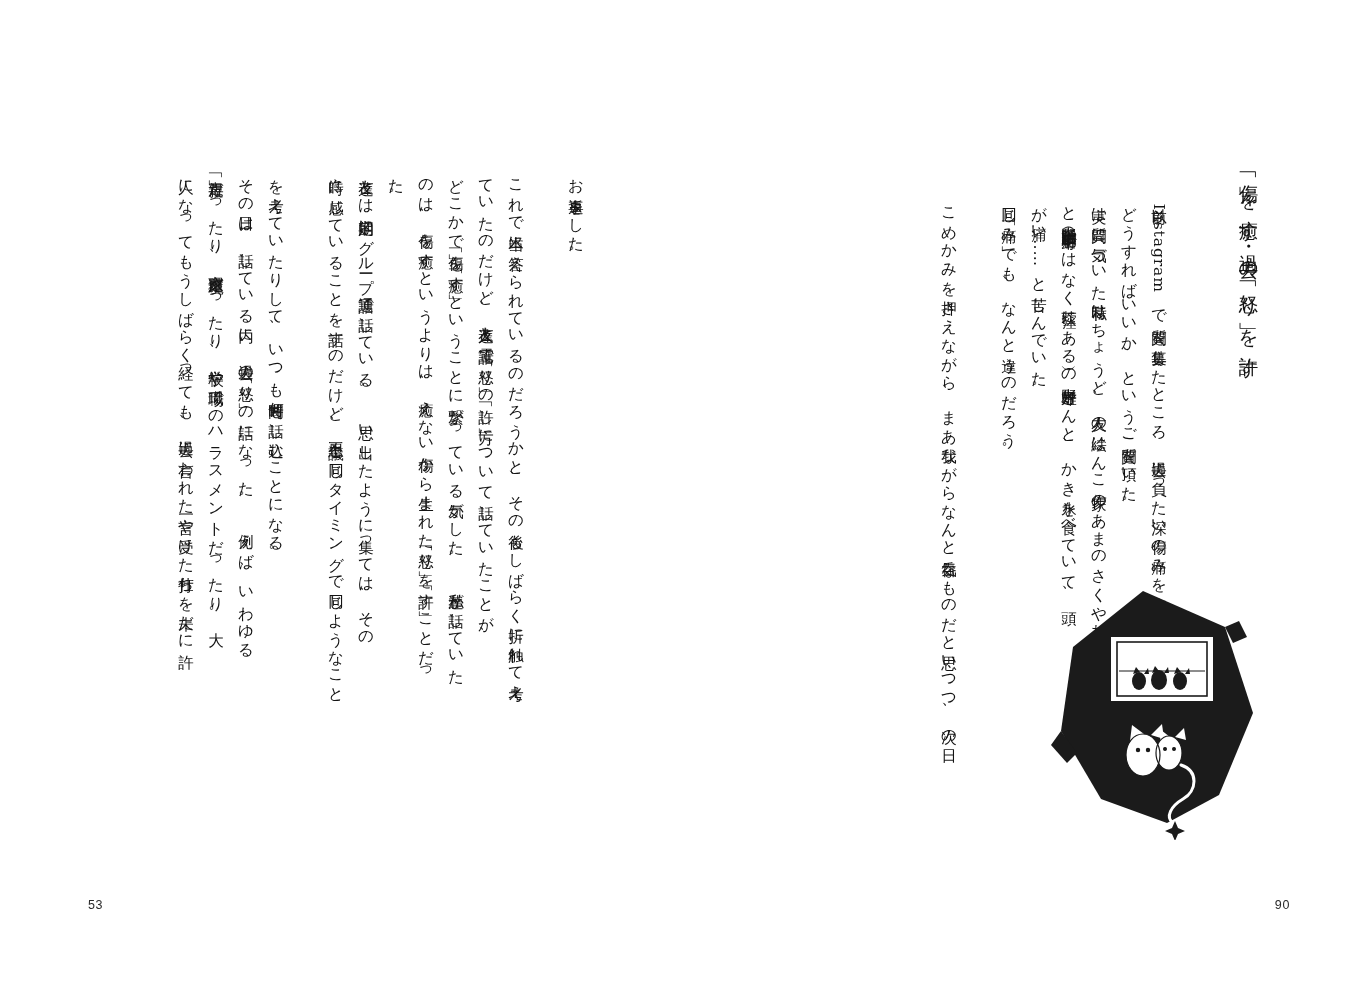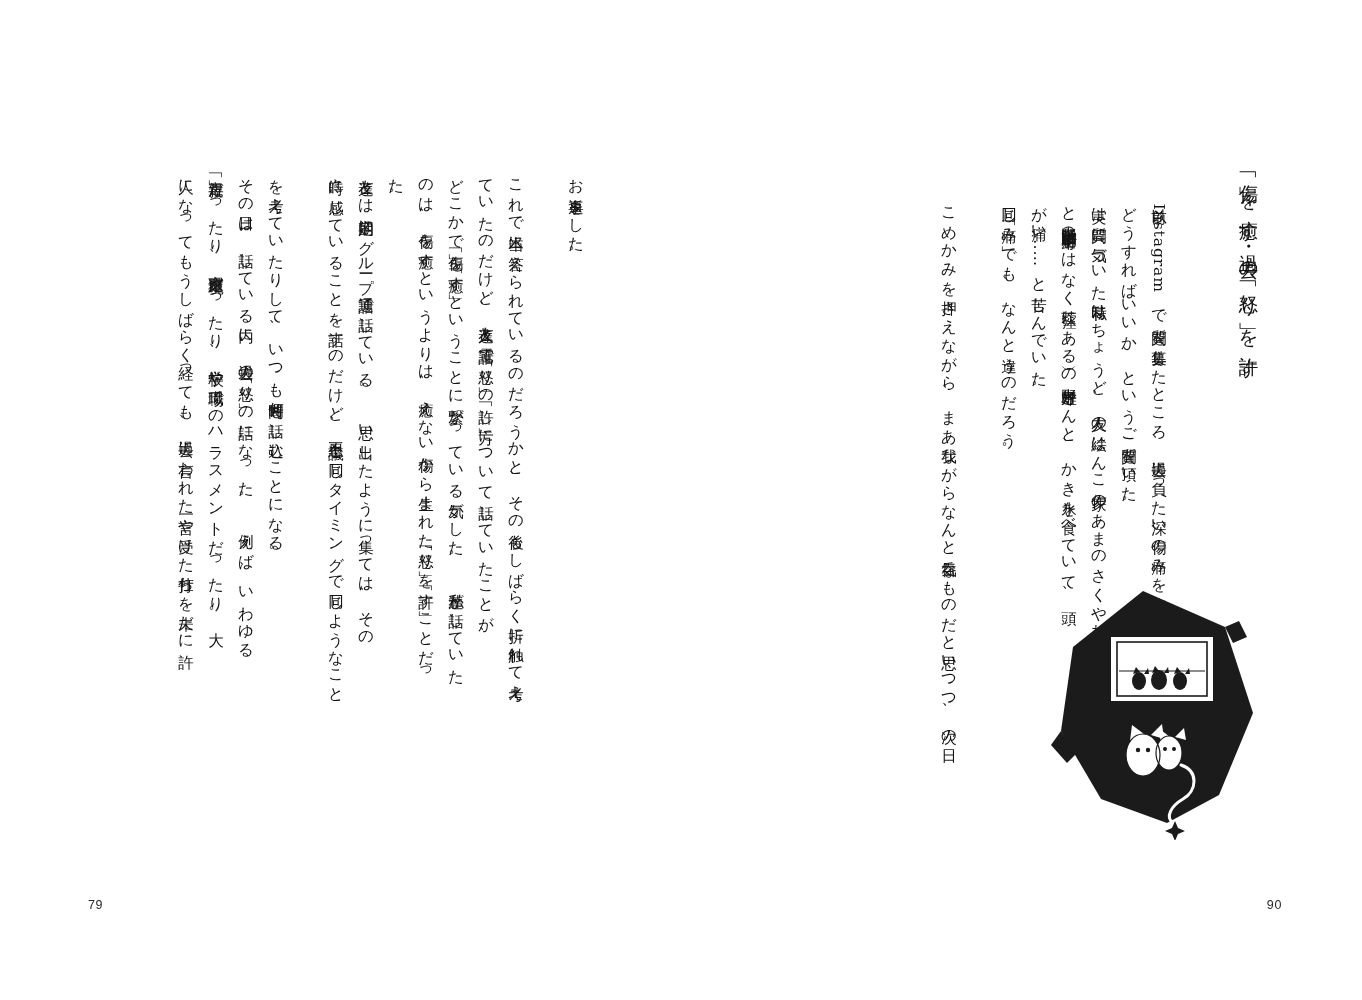--- a/index.html
+++ b/index.html
@@ -97,21 +97,21 @@
 
   
   .folio {
     position: absolute;
     bottom: 88px;
     font-size: 12.5px;
     font-family: "Liberation Sans", sans-serif;
     color: #2a2a2a;
     letter-spacing: 0.05em;
   }
-  .folio-right { right: 80px; }
+  .folio-right { right: 72px; }
   .folio-left { left: 88px; }
 
   
   .illustration {
     position: absolute;
     right: 100px;
     bottom: 160px;
     width: 215px;
     height: 255px;
   }
@@ -196,16 +196,16 @@
     <div class="vtext col c91-4">どこかで「傷」を「癒す」ということに繋がっている気がした。　私達が話していた</div>
     <div class="vtext col c91-5">のは、傷を癒すというよりは、癒えない傷から生まれた「怒り」を「許す」ことだっ</div>
     <div class="vtext col c91-6">た。</div>
     <div class="vtext col c91-7">友達とは定期的にグループ通話で話している。　思い出したように集っては、その</div>
     <div class="vtext col c91-8">時々に感じていることを話すのだけど、不思議と同じタイミングで同じようなこと</div>
     <div class="vtext col c91-9">を考えていたりして、いつも何時間も話し込むことになる。</div>
     <div class="vtext col c91-10">その日は、話している内に、過去の「怒り」の話になった。　例えば、いわゆる</div>
     <div class="vtext col c91-11">「毒親」だったり、家庭環境だったり、学校や職場でのハラスメントだったり。大</div>
     <div class="vtext col c91-12">人になってもうしばらく経っても、過去に言われた一言や受けた仕打ちを未だに許</div>
 
-    <div class="folio folio-left">79</div>
+    <div class="folio folio-left">53</div>
   </div>
 
 </div>
 
 </body></html>

